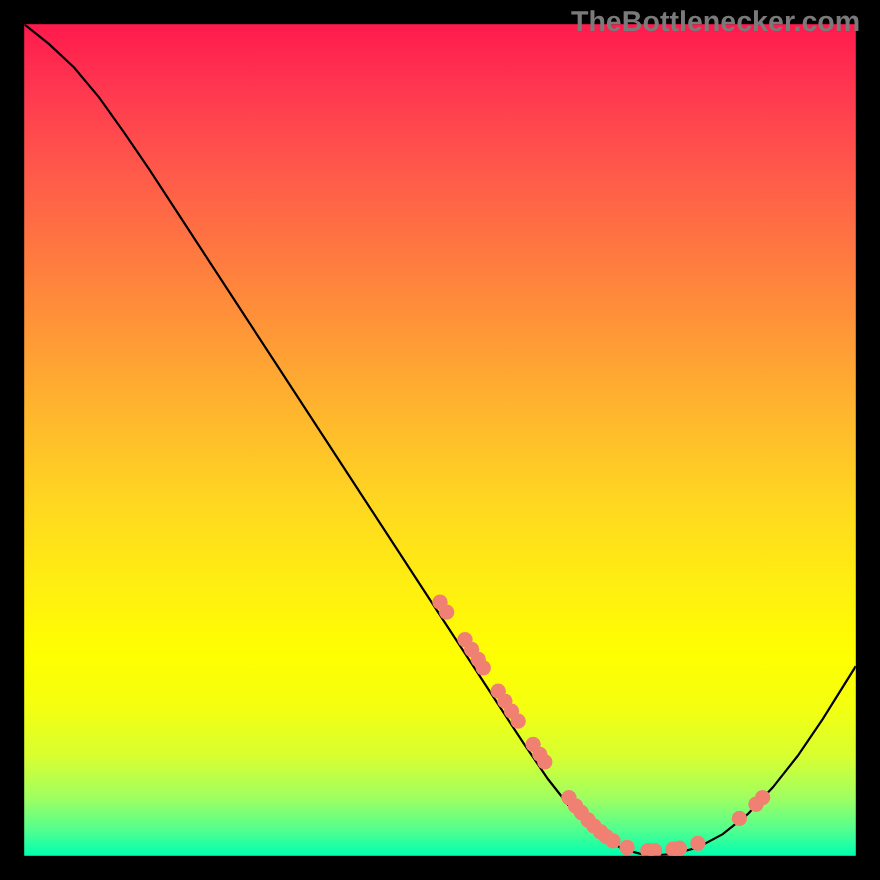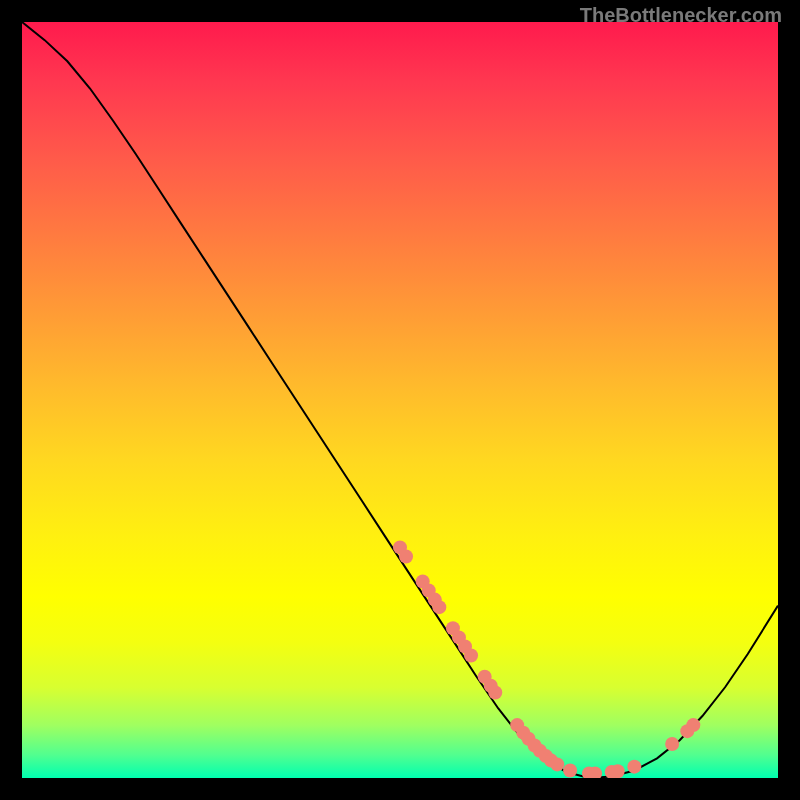--- a/index.html
+++ b/index.html
@@ -8,21 +8,21 @@
     height: 800px;
     background: #000;
     position: relative;
     font-family: Arial, sans-serif;
   }
   .attribution {
     position: absolute;
     top: 4px;
     right: 18px;
     color: #7a7a7a;
-    font-size: 20px;
+    font-size: 26px;
     font-weight: bold;
     z-index: 10;
     margin-left: 24px;
   }
   .plot-area {
     position: absolute;
     left: 22px;
     top: 22px;
     width: 756px;
     height: 756px;

